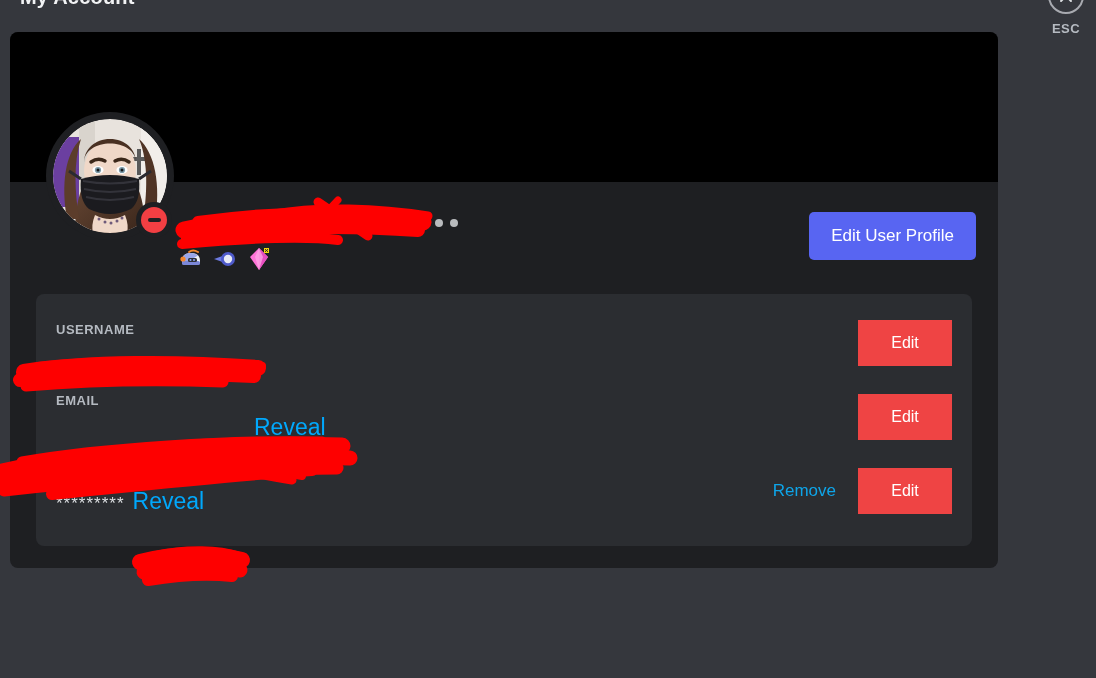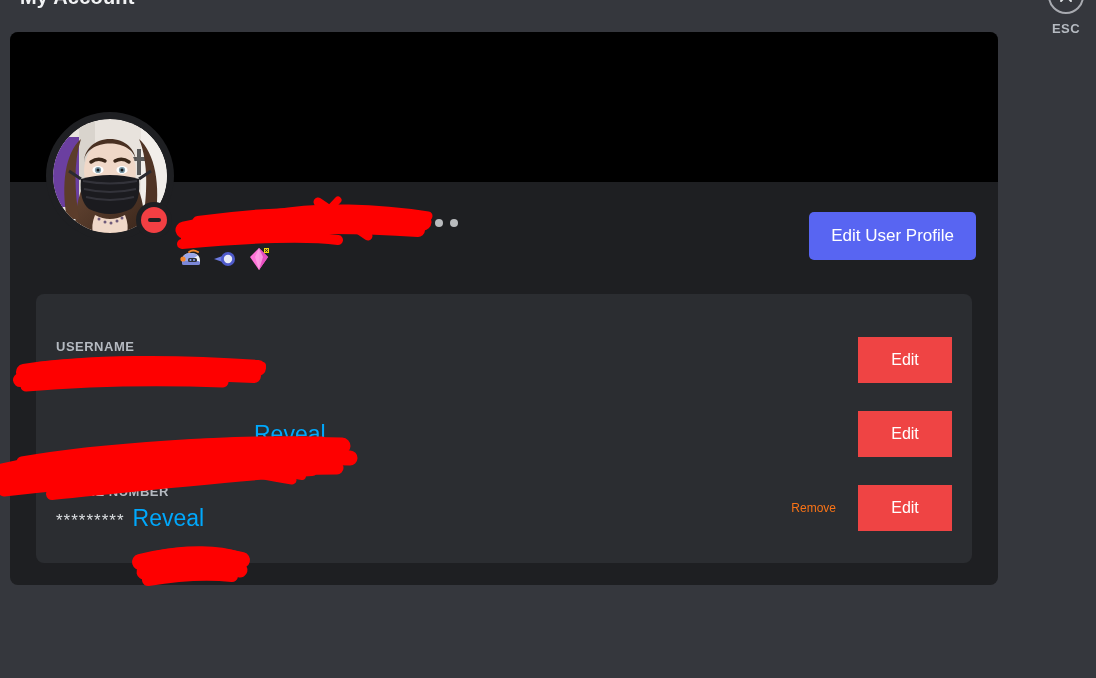--- a/index.html
+++ b/index.html
@@ -200,21 +200,21 @@
     line-height: 48px;
     cursor: pointer;
     white-space: nowrap;
   }
 
   
   .fields-panel {
     margin: 0 26px 22px 26px;
     background: #2b2d31;
     border-radius: 8px;
-    padding: 29px 20px 18px 20px;
+    padding: 12px 20px 18px 20px;
   }
   .field-row {
     display: flex;
     align-items: center;
     min-height: 74px;
     position: relative;
   }
   .field-main {
     flex: 1 1 auto;
     min-width: 0;
@@ -253,22 +253,22 @@
     height: 18px;
   }
 
   .field-actions {
     display: flex;
     align-items: center;
     gap: 22px;
     flex: 0 0 auto;
   }
   .remove-link {
-    color: #f97316;
-    font-size: 12px;
+    color: #0ea5e9;
+    font-size: 17px;
     cursor: pointer;
   }
   .edit-btn {
     background: #ef4444;
     color: #ffffff;
     border: none;
     border-radius: 0;
     font-family: "Liberation Sans", sans-serif;
     font-size: 16px;
     font-weight: 500;
@@ -408,20 +408,21 @@
           <span class="redacted-value"></span>
         </div>
       </div>
       <div class="field-actions">
         <button class="edit-btn">Edit</button>
       </div>
     </div>
 
     <div class="field-row">
       <div class="field-main">
+        <div class="field-label">EMAIL</div>
         <div class="field-value">
           <span class="redacted-value"></span>
           <span class="reveal-link">Reveal</span>
         </div>
       </div>
       <div class="field-actions">
         <button class="edit-btn">Edit</button>
       </div>
     </div>
 

